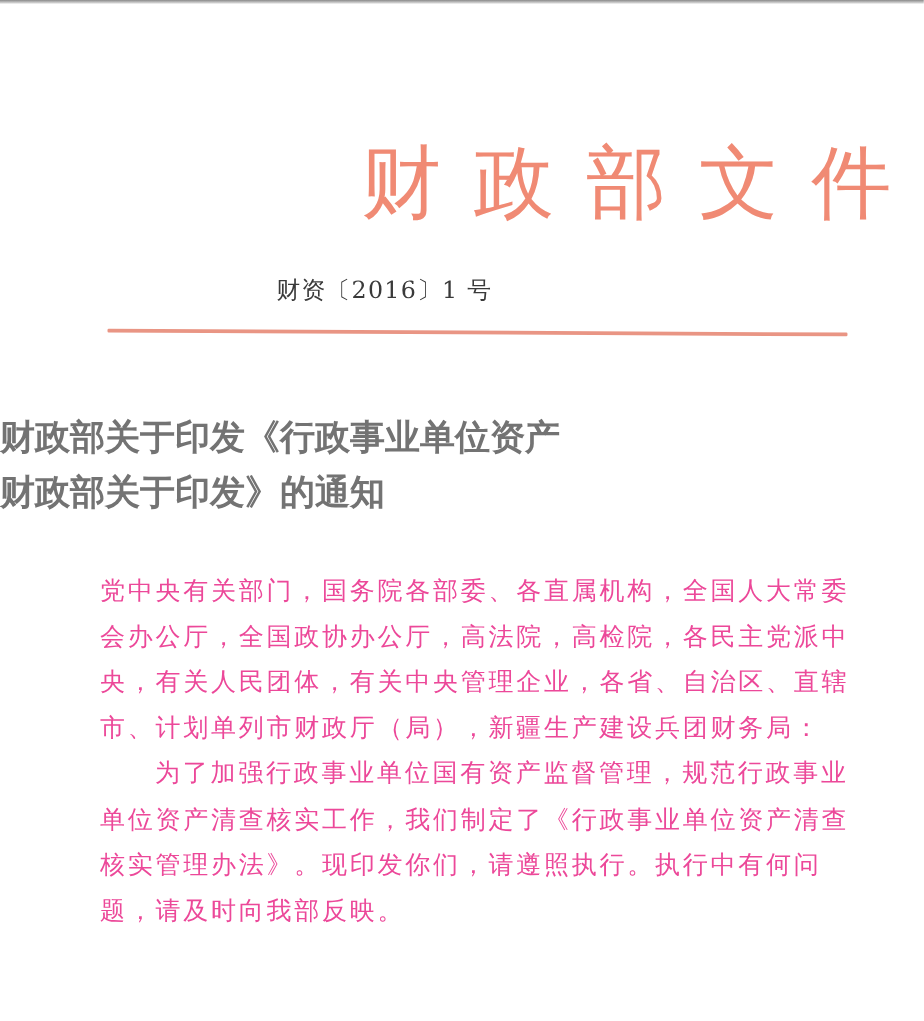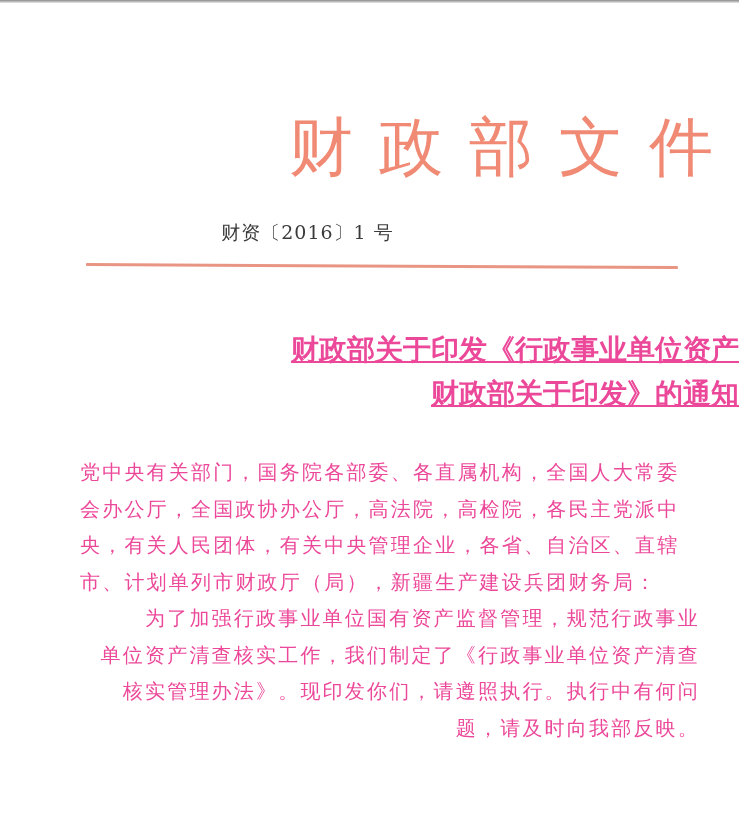--- a/index.html
+++ b/index.html
@@ -54,44 +54,42 @@
       height: 3px;
       background: #e99584;
       transform: rotate(0.3deg);
       transform-origin: left center;
       border-radius: 1px;
     }
     .doc-title {
       position: absolute;
       left: 0; width: 739px;
       top: 328px;
-      text-align: right;
+      text-align: left;
       font-size: 28px;
       line-height: 44px;
       font-weight: bold;
-      color: #ec4899;
-      text-decoration: underline;
+      color: #737373;
     }
     .doc-title .line { display: block; }
     .body-text {
       position: absolute;
       left: 80px;
       top: 454px;
       width: 620px;
       font-size: 20px;
       line-height: 36.5px;
       color: #ec4899;
       letter-spacing: 2.2px;
     }
     .body-text p {
       margin: 0;
     }
     .body-text .indent {
       text-indent: 44px;
-      text-align: right;
     }
   </style>
 </head>
 <body>
 
 <div class="top-edge"></div>
 
 <div class="header-title">财政部文件</div>
 
 <div class="doc-number">财资〔2016〕1 号</div>

